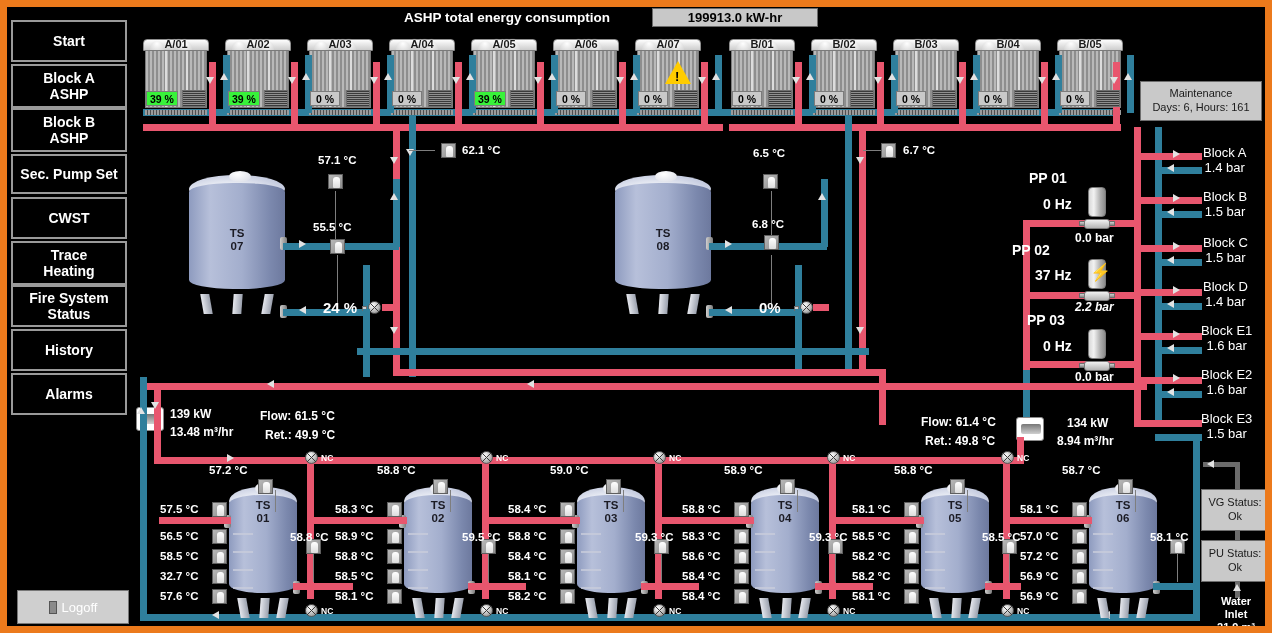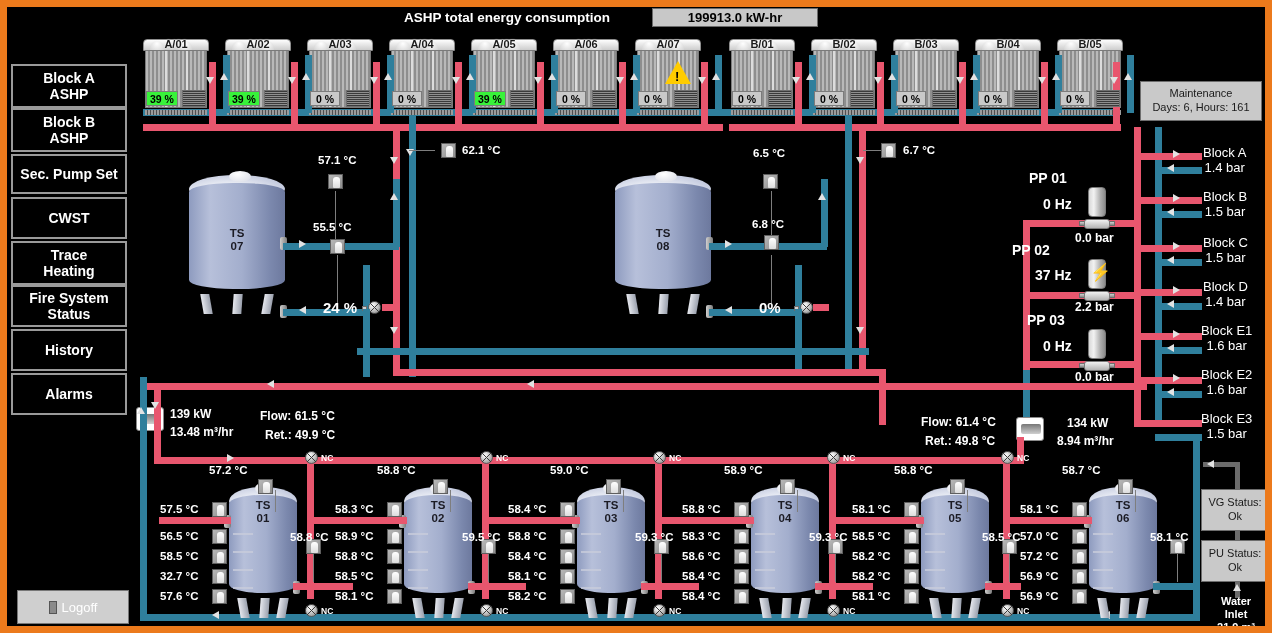--- a/index.html
+++ b/index.html
@@ -222,20 +222,21 @@
 </style>
 </head>
 <body>
 
 <div id="screen">
 
   <div id="hdr-title">ASHP total energy consumption</div>
   <div id="hdr-value">199913.0 kW-hr</div>
 
   <div id="sidebar">
+    <div class="navbtn" style="top:13px;height:42px">Start</div>
     <div class="navbtn" style="top:57px;height:44px">Block A
 ASHP</div>
     <div class="navbtn" style="top:101px;height:44px">Block B
 ASHP</div>
     <div class="navbtn" style="top:147px;height:40px">Sec. Pump Set</div>
     <div class="navbtn" style="top:190px;height:42px">CWST</div>
     <div class="navbtn" style="top:234px;height:44px">Trace
 Heating</div>
     <div class="navbtn" style="top:322px;height:42px">History</div>
     <div class="navbtn" style="top:278px;height:42px">Fire System
@@ -525,21 +526,21 @@
   <div class="pumpbar" style="left:1068px; top:224px;">0.0 bar</div>
 
   <div class="pumplbl" style="left:1005px; top:235px;">PP 02</div>
   <div class="pumplbl" style="left:1028px; top:260px;">37 Hz</div>
   <div class="pump" style="left:1077px; top:252px;">
     <div class="can"></div>
     <div class="shaft"></div>
     <div class="base"></div>
     <div class="bolt" style="left:6px; top:5px;">⚡</div>
   </div>
-  <div class="pumpbar" style="left:1068px; top:293px;">2.2 bar</div>
+  <div class="pumpbar" style="left:1068px; top:293px;font-style:italic;">2.2 bar</div>
 
   <div class="pumplbl" style="left:1020px; top:305px;">PP 03</div>
   <div class="pumplbl" style="left:1036px; top:331px;">0 Hz</div>
   <div class="pump" style="left:1077px; top:322px;">
     <div class="can"></div>
     <div class="shaft"></div>
     <div class="base"></div>
   </div>
   <div class="pumpbar" style="left:1068px; top:363px;">0.0 bar</div>
 

